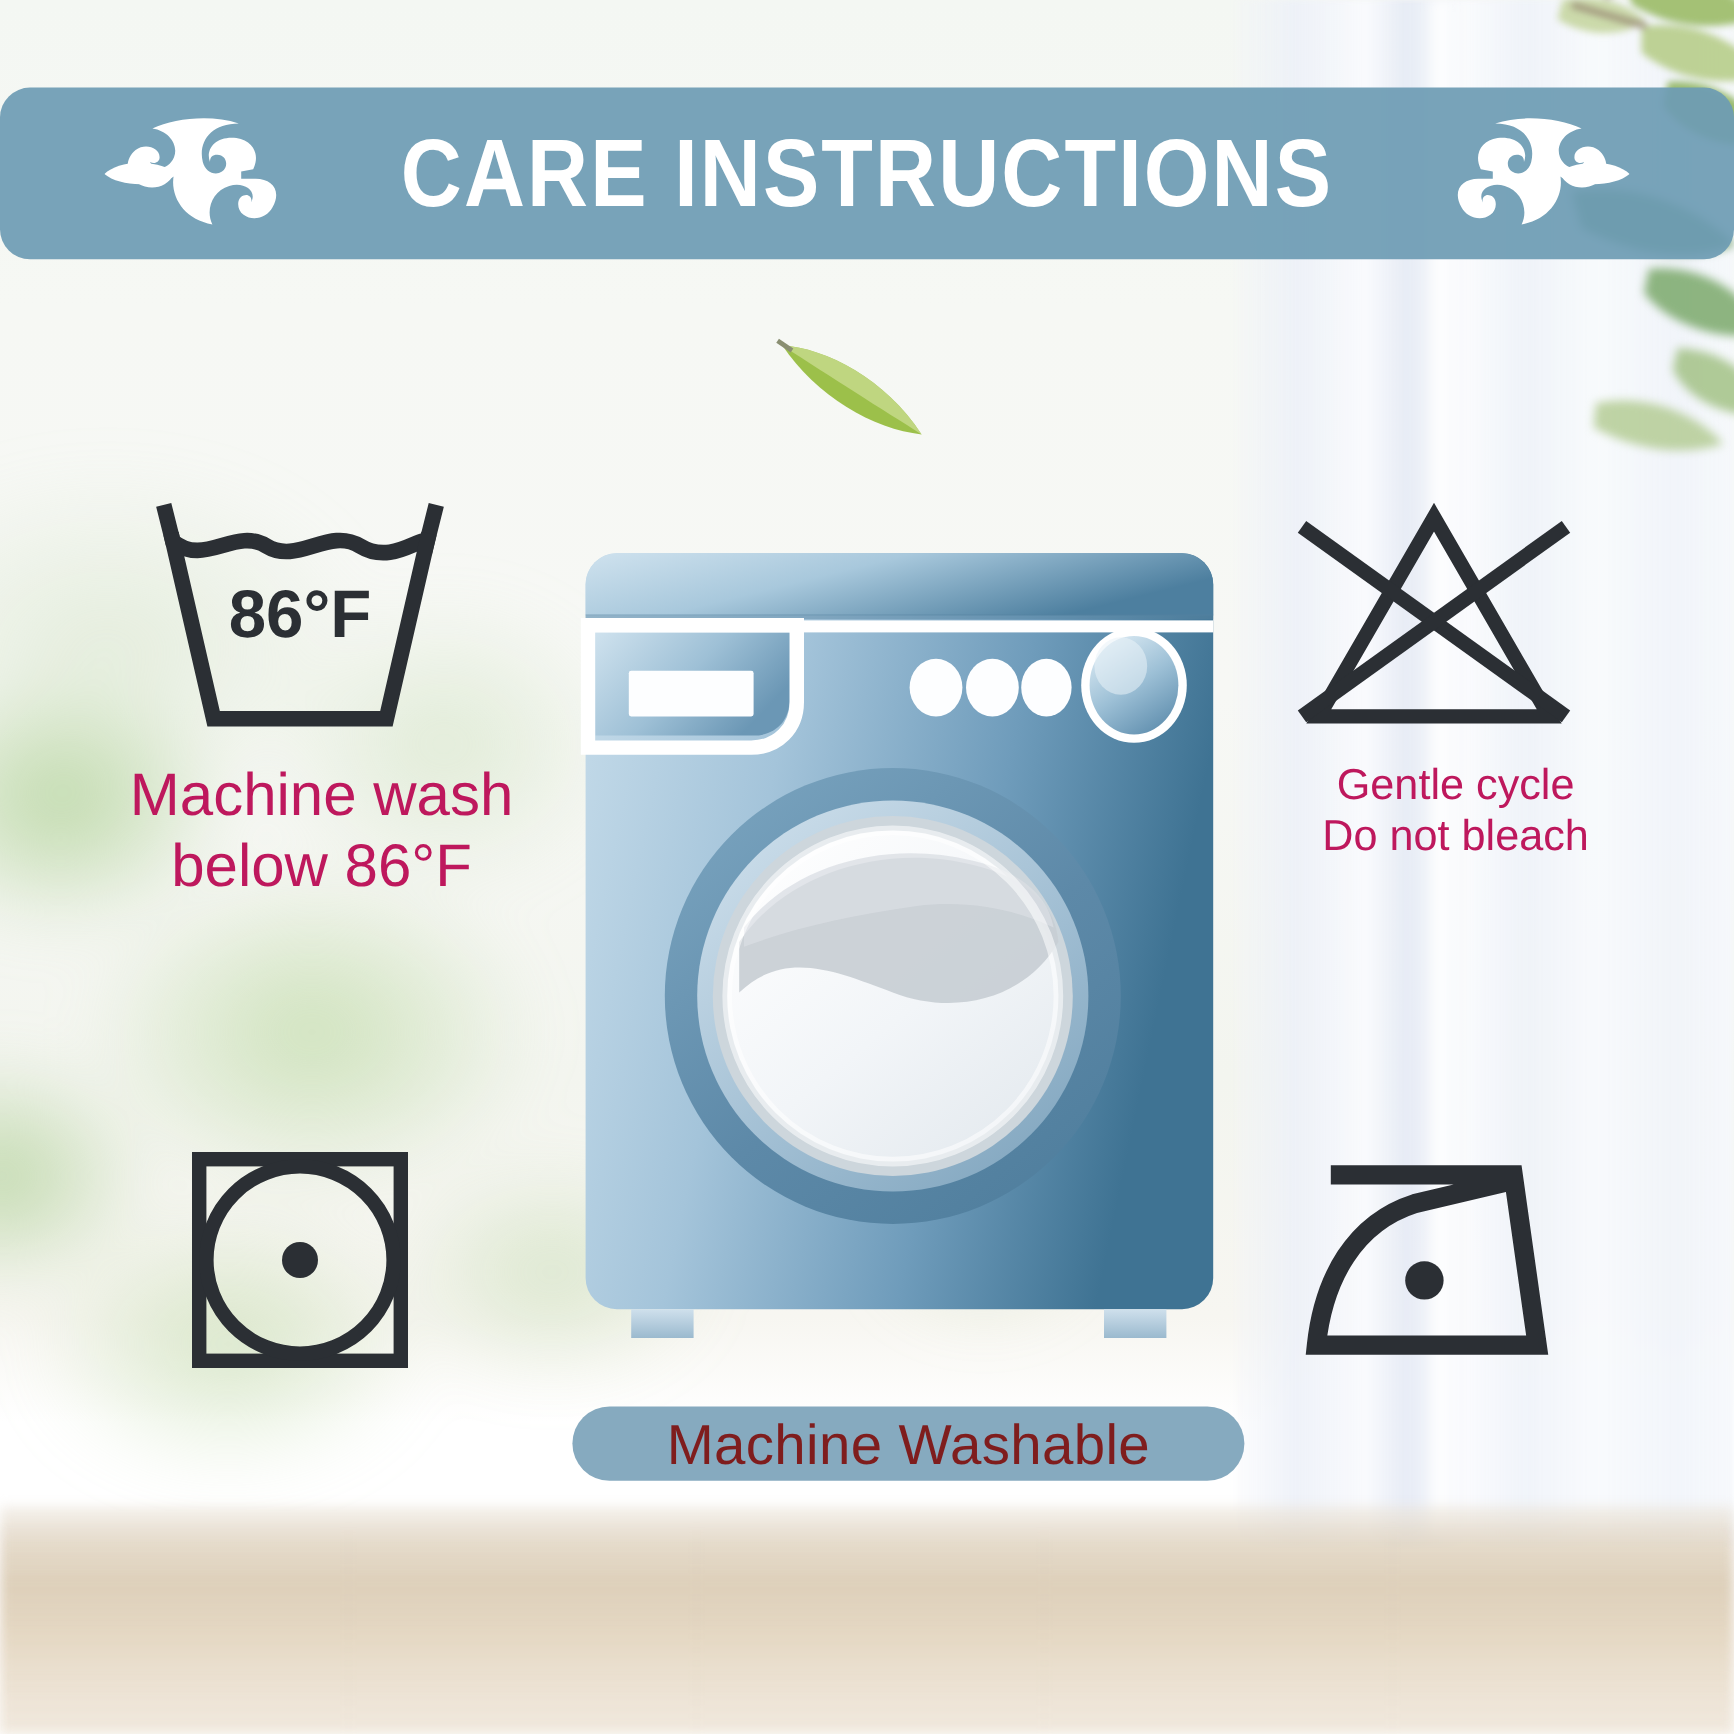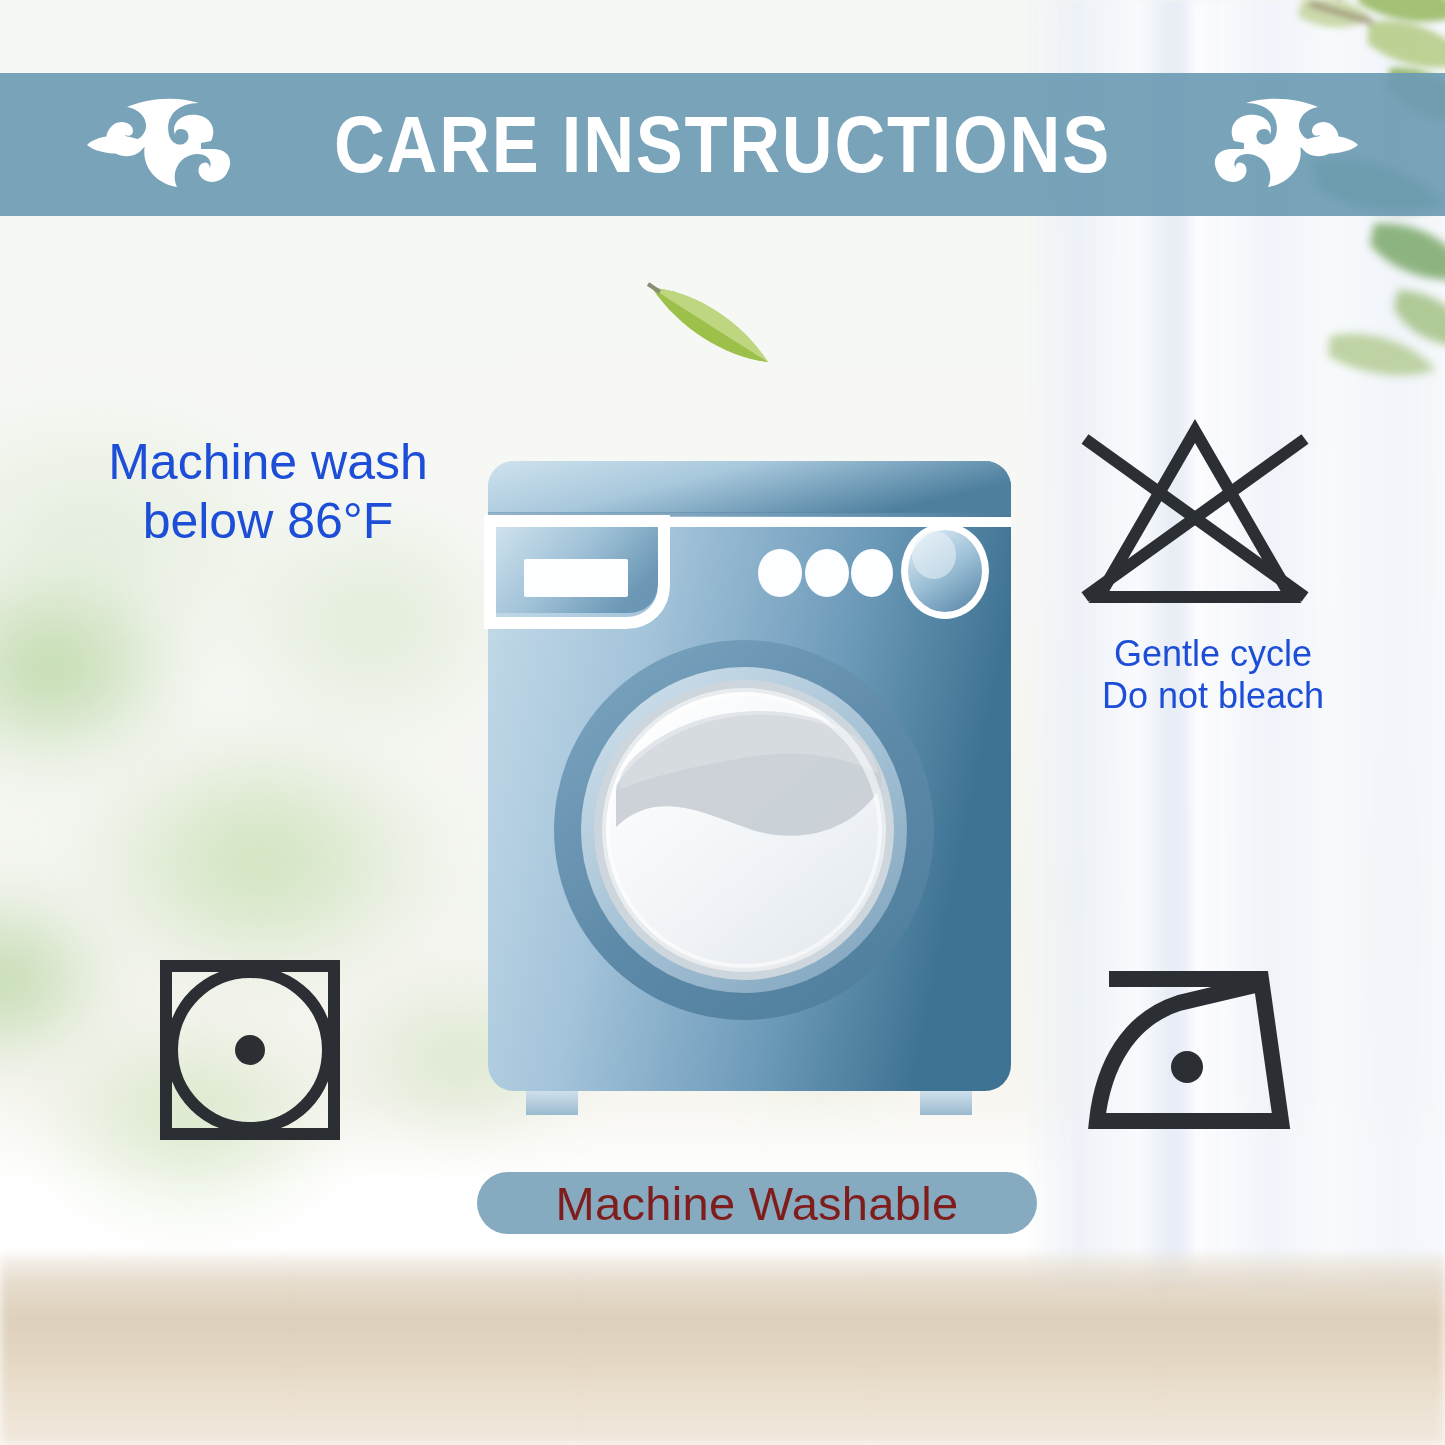--- a/index.html
+++ b/index.html
@@ -147,20 +147,21 @@
     position: absolute;
     left: 0;
     top: 73px;
     width: 1445px;
     height: 143px;
     background: rgba(110,156,180,.93);
     display: flex;
     align-items: center;
     justify-content: center;
     gap: 44px;
+    border-radius: 25px;
   }
   .banner-title {
     color: #ffffff;
     font-size: 80px;
     font-weight: bold;
     letter-spacing: 2px;
     line-height: 1;
     transform: scaleX(.88);
     white-space: nowrap;
     font-family: "Liberation Sans Narrow", "Liberation Sans", sans-serif;
@@ -170,21 +171,21 @@
   .tile {
     position: absolute;
     width: 420px;
     display: flex;
     flex-direction: column;
     align-items: center;
   }
   .tile-icon { height: 200px; display: flex; align-items: center; justify-content: center; }
   .tile-label {
     margin-top: 18px;
-    color: #1d4ed8;
+    color: #be185d;
     font-size: 50px;
     line-height: 1.18;
     text-align: center;
     white-space: pre-line;
     margin-left: 36px;
   }
   #tile-wash   { left: 40px;   top: 415px; }
   #tile-bleach { left: 985px;  top: 415px; }
   #tile-dry    { left: 40px;   top: 950px; }
   #tile-iron   { left: 985px;  top: 950px; }
@@ -279,20 +280,27 @@
                  C10 52 2 62 10 76 C14 84 26 88 34 82 C40 78 40 68 34 66 C30 64 26 68 28 72
                  C22 62 34 54 46 58 C60 62 66 78 60 90 C84 86 96 66 92 48 L92 48
                  C98 60 112 62 122 56 C132 50 134 36 124 28 C116 22 104 26 104 34 C104 38 108 40 112 38
                  C108 46 96 44 92 34 C88 24 96 12 110 10 C92 2 62 -2 38 6 Z"></path>
         <path d="M92 46 C112 34 140 38 150 48 C138 58 110 60 92 50 Z"></path>
       </g>
     </svg>
   </div>
 
   <div class="tile" id="tile-wash">
+    <div class="tile-icon">
+      <svg width="248" height="196" viewBox="0 0 248 196">
+        <path d="M12 10 L18 34 C44 56 70 22 96 38 C122 54 148 22 174 38 C200 54 224 30 230 34 L236 10" fill="none" stroke="#2b2f34" stroke-width="13" stroke-linecap="square" stroke-linejoin="miter"></path>
+        <path d="M18 34 L52 182 L196 182 L230 34" fill="none" stroke="#2b2f34" stroke-width="13" stroke-linecap="square" stroke-linejoin="miter"></path>
+        <text x="124" y="114" text-anchor="middle" font-family="Liberation Sans, sans-serif" font-size="56" font-weight="bold" fill="#2b2f34">86°F</text>
+      </svg>
+    </div>
     <div class="tile-label">Machine wash
 below 86°F</div>
   </div>
 
   <div class="tile" id="tile-bleach">
     <div class="tile-icon">
       <svg width="252" height="196" viewBox="0 0 252 196">
         <path d="M126 14 L222 180 L30 180 Z" fill="none" stroke="#2b2f34" stroke-width="12" stroke-linejoin="miter"></path>
         <path d="M16 22 L236 180" stroke="#2b2f34" stroke-width="12" stroke-linecap="butt"></path>
         <path d="M236 22 L16 180" stroke="#2b2f34" stroke-width="12" stroke-linecap="butt"></path>

